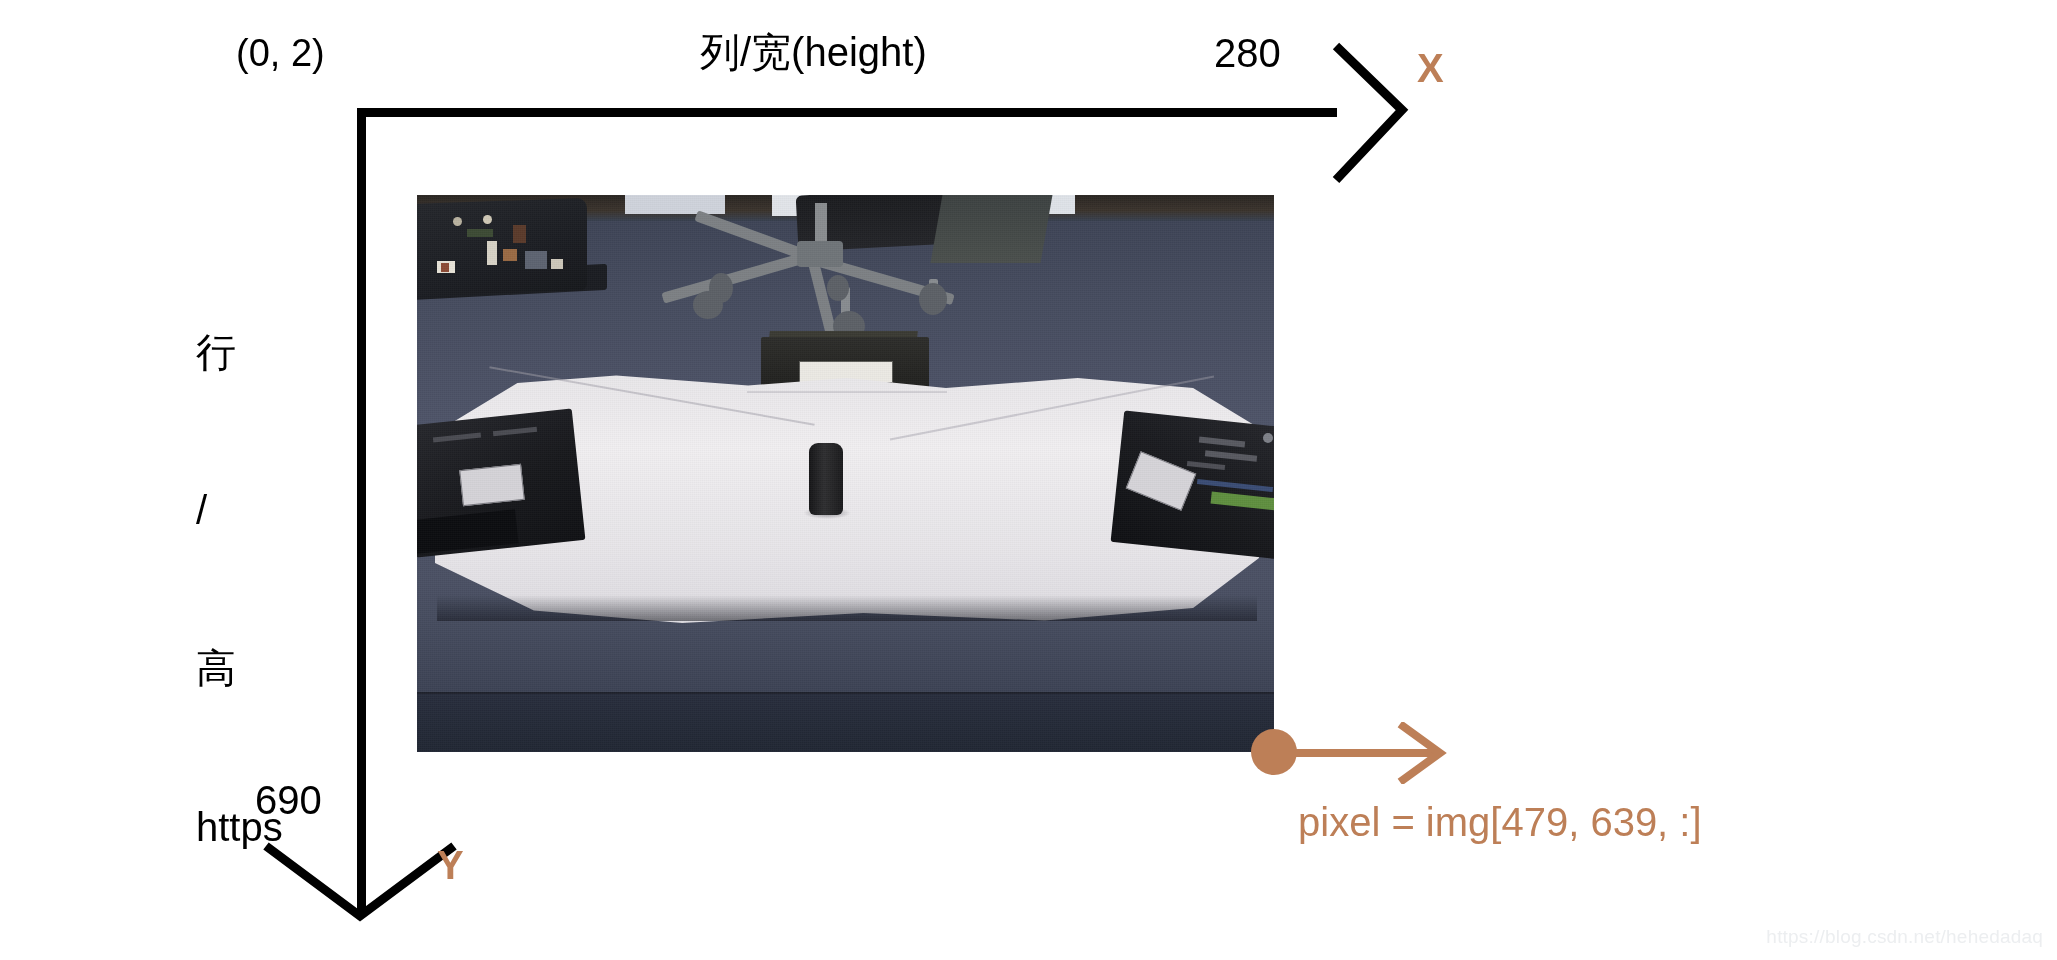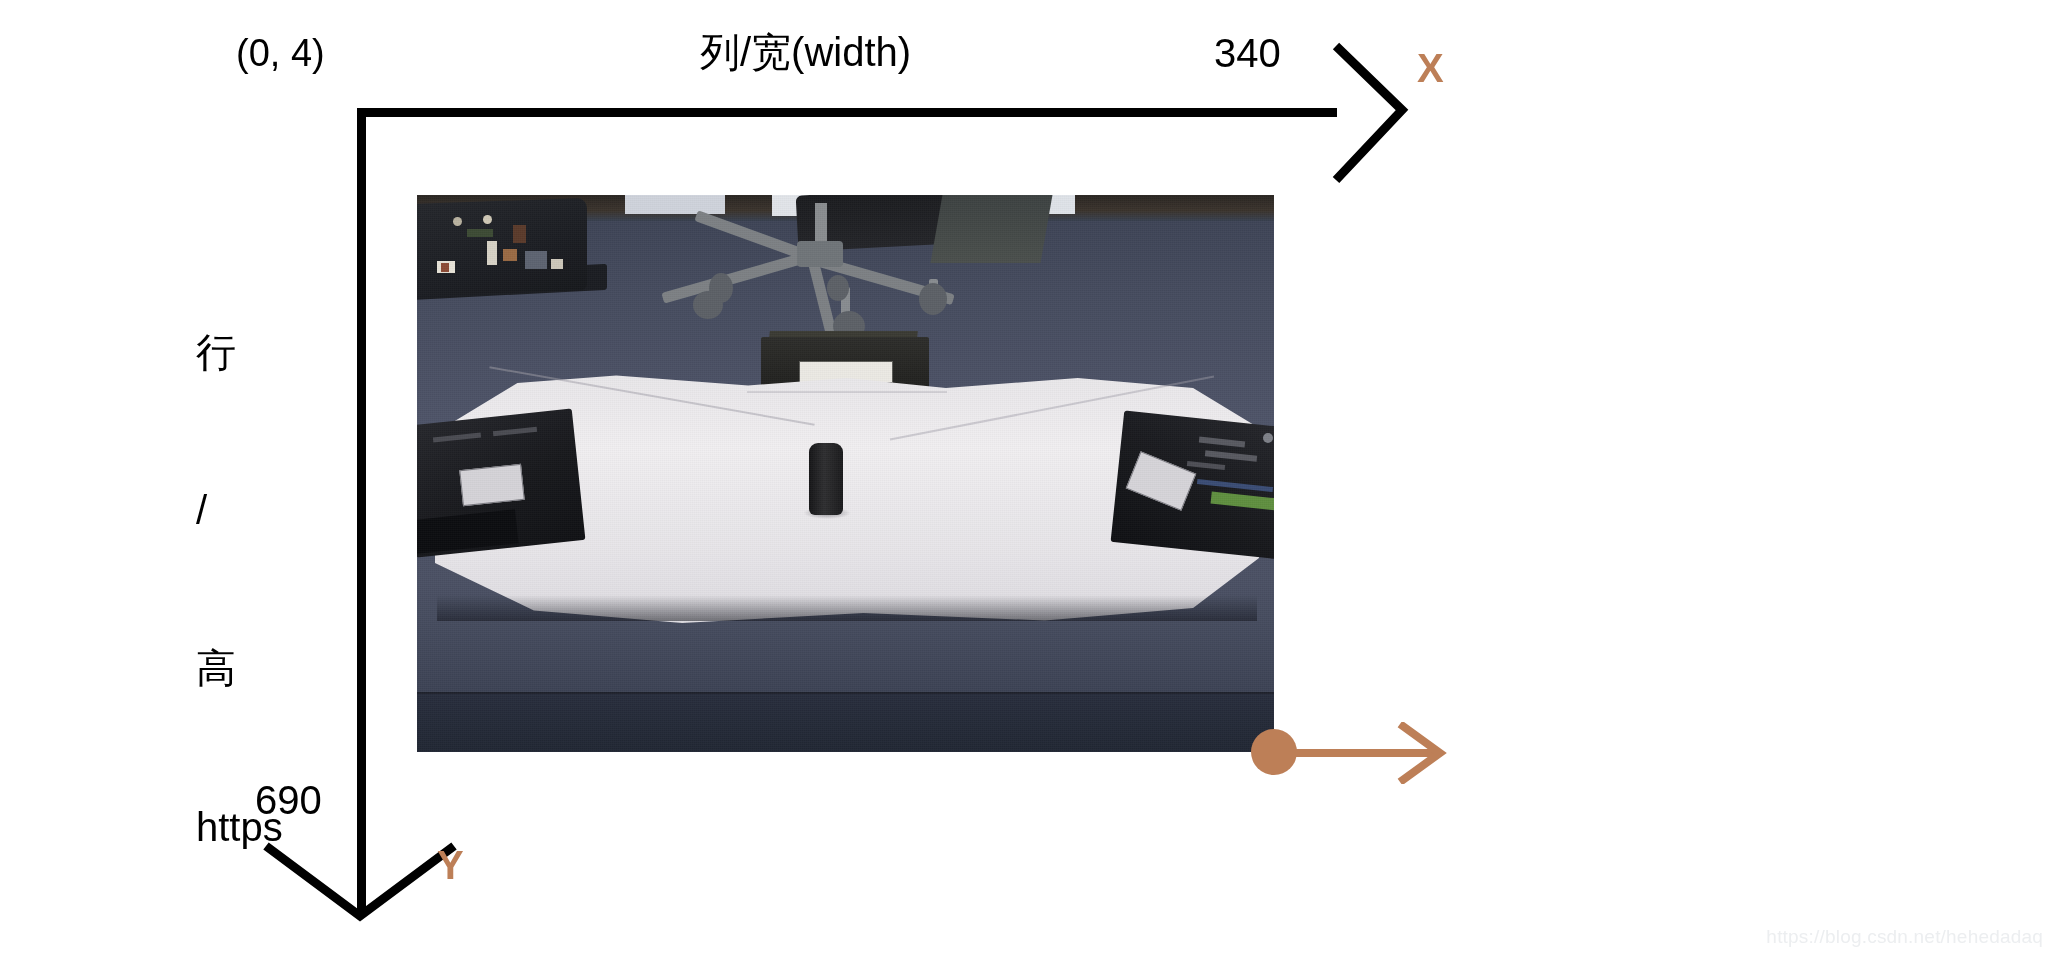--- a/index.html
+++ b/index.html
@@ -455,41 +455,42 @@
   <div class="axis-y-line"></div>
 
   <svg class="arrow-svg arrow-x-head" width="120" height="150" viewBox="0 0 120 150">
     <polyline points="6,6 72,70 6,140" fill="none" stroke="#000000" stroke-width="9"></polyline>
   </svg>
 
   <svg class="arrow-svg arrow-y-head" width="200" height="110" viewBox="0 0 200 110">
     <polyline points="6,6 100,76 194,6" fill="none" stroke="#000000" stroke-width="9"></polyline>
   </svg>
 
-  <div class="lbl lbl-origin">(0, 4)</div>
-
-  <div class="lbl lbl-width">列/宽(width)</div>
-
-  <div class="lbl lbl-640">340</div>
+  <div class="lbl lbl-origin">(0, 2)</div>
+
+  <div class="lbl lbl-width">列/宽(height)</div>
+
+  <div class="lbl lbl-640">280</div>
 
   <div class="axis-letter axis-letter-x">X</div>
 
   <div class="lbl-height">
     <span>行</span>
     <span>/</span>
     <span>高</span>
     <span>https</span>
   </div>
 
   <div class="lbl lbl-480">690</div>
 
   <div class="axis-letter axis-letter-y">Y</div>
 
 
   <div class="pixel-dot"></div>
   <svg class="pixel-arrow" width="160" height="62" viewBox="0 0 160 62">
     <line x1="0" y1="31" x2="140" y2="31" stroke="#bd7f57" stroke-width="8"></line>
     <polyline points="106,2 146,31 106,60" fill="none" stroke="#bd7f57" stroke-width="8"></polyline>
   </svg>
+  <div class="lbl-pixel">pixel = img[479, 639, :]</div>
 
   <div class="watermark">https://blog.csdn.net/hehedadaq</div>
 
 </div>
 
 </body></html>

